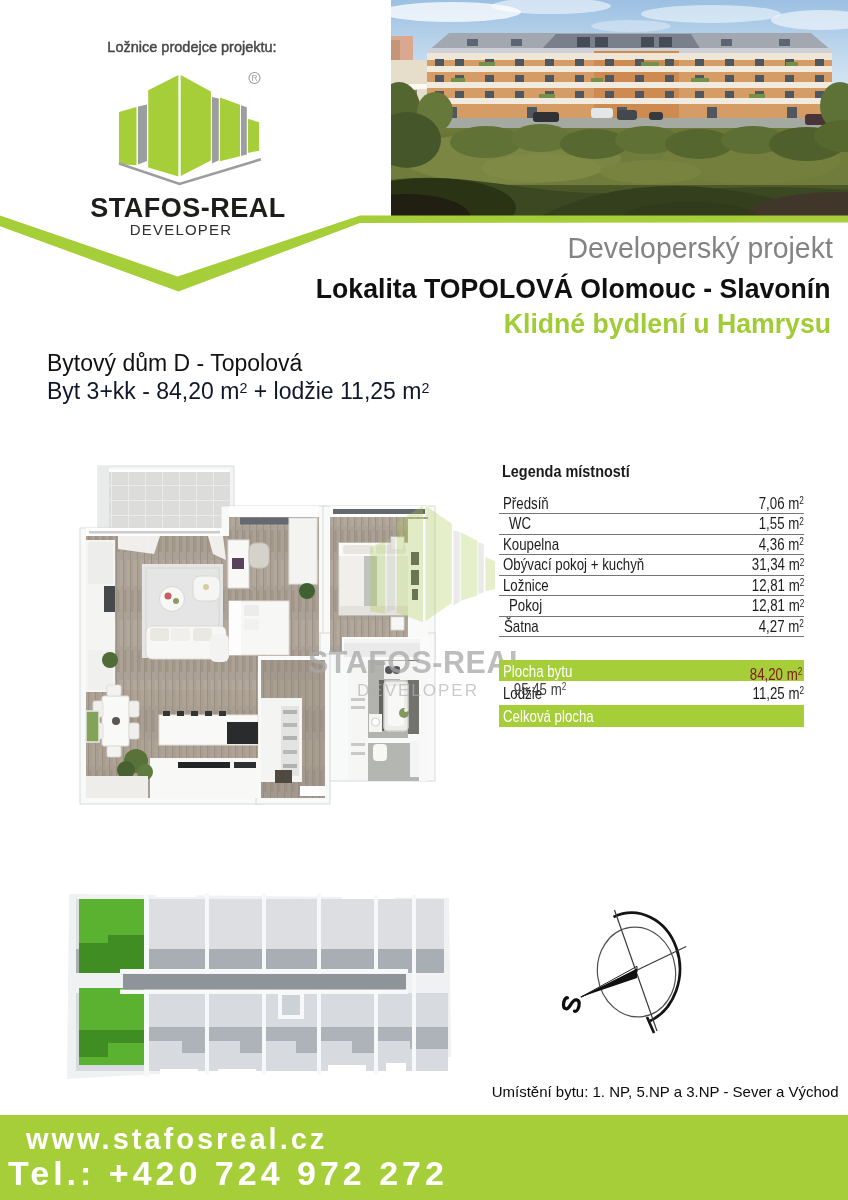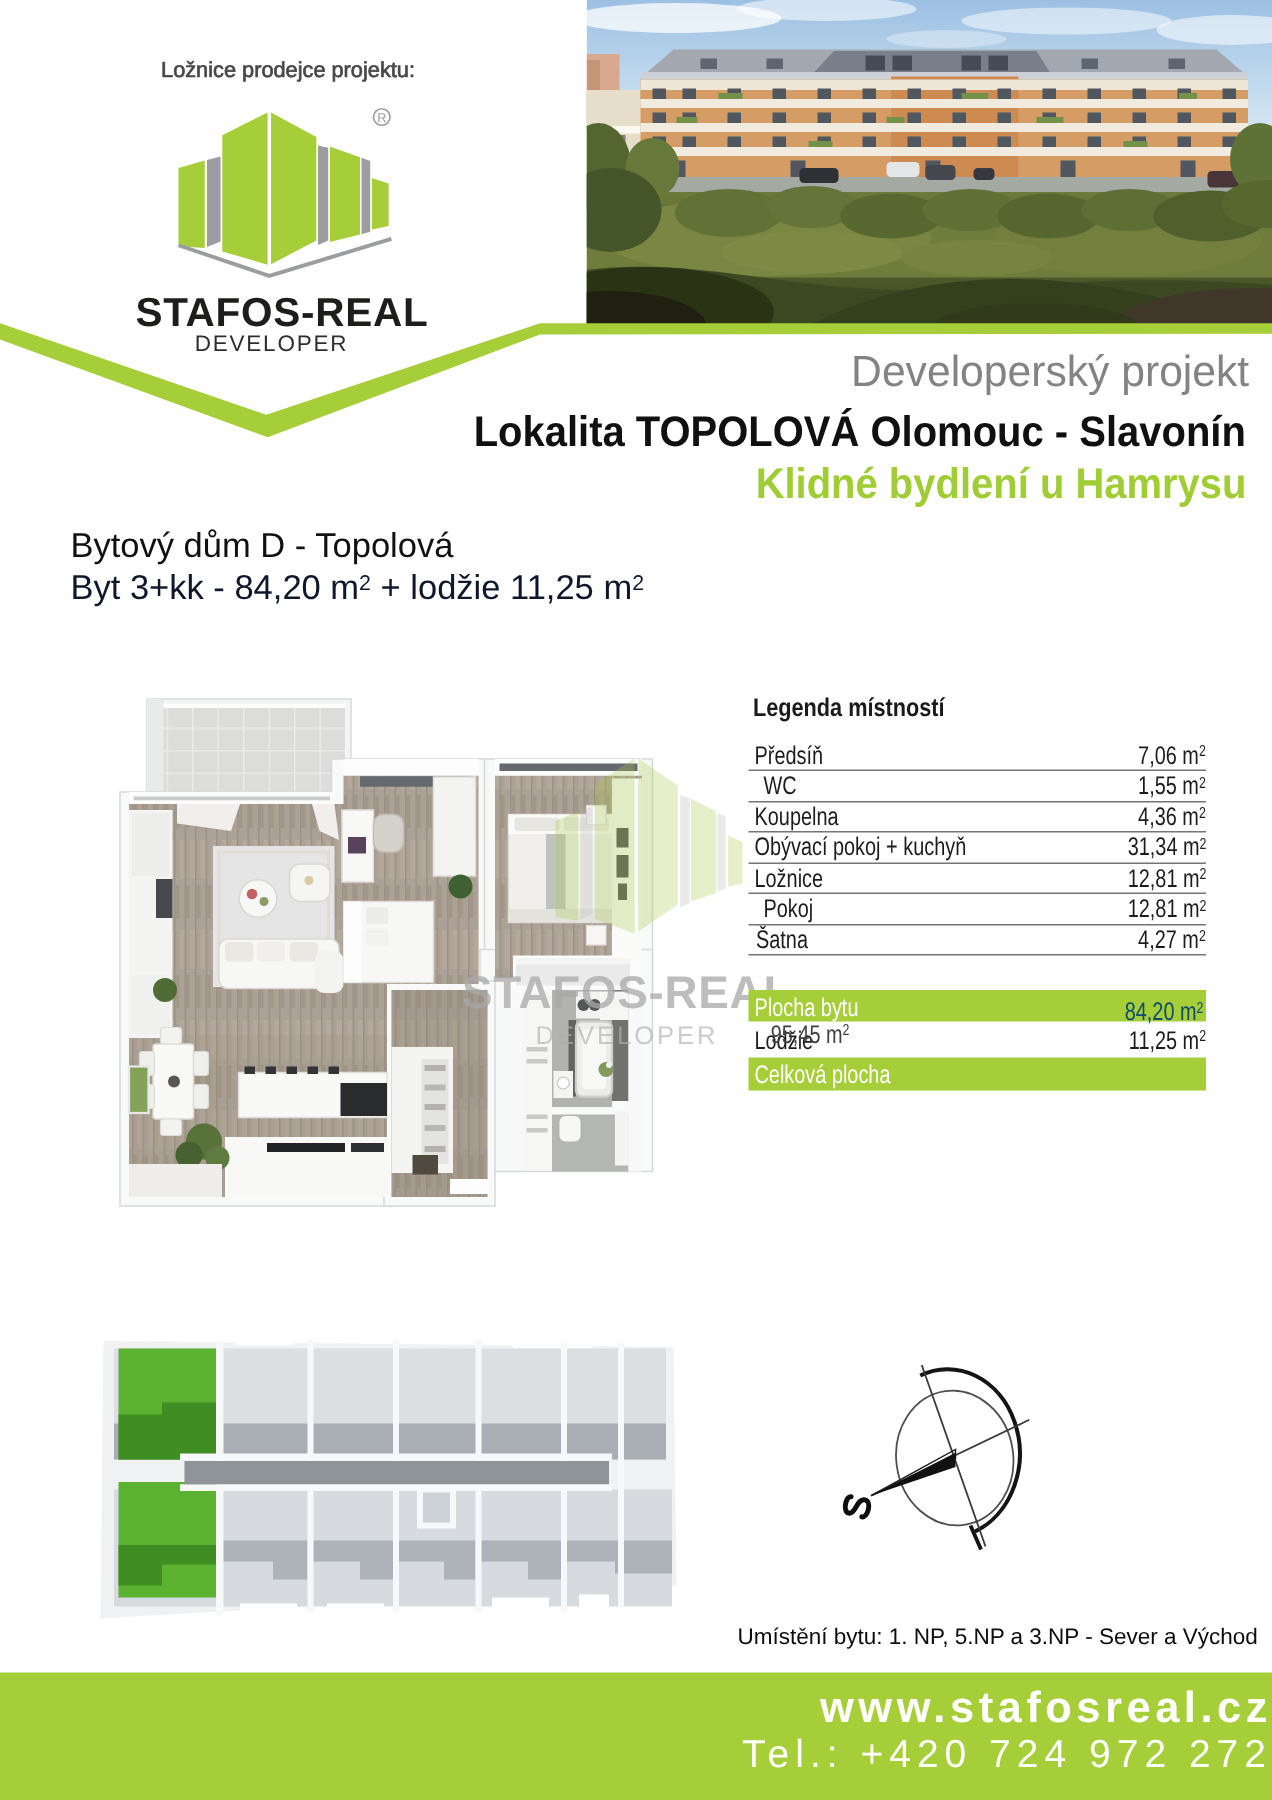--- a/index.html
+++ b/index.html
@@ -405,21 +405,21 @@
 <div class="abs" style="left:498.5px;top:513px;width:305.5px;height:1.1px;background:#757575;"></div>
 <div class="abs" style="left:498.5px;top:533.5px;width:305.5px;height:1.1px;background:#757575;"></div>
 <div class="abs" style="left:498.5px;top:553.8px;width:305.5px;height:1.1px;background:#757575;"></div>
 <div class="abs" style="left:498.5px;top:574.5px;width:305.5px;height:1.1px;background:#757575;"></div>
 <div class="abs" style="left:498.5px;top:594.8px;width:305.5px;height:1.1px;background:#757575;"></div>
 <div class="abs" style="left:498.5px;top:615.5px;width:305.5px;height:1.1px;background:#757575;"></div>
 <div class="abs" style="left:498.5px;top:635.8px;width:305.5px;height:1.1px;background:#757575;"></div>
 
 <div class="abs" style="left:499px;top:659.5px;width:305px;height:21.5px;background:#a6ce39;"></div>
 <div class="abs" style="left:503px;top:661.7px;font-size:17px;color:#fff;transform:scaleX(0.78);transform-origin:left center;">Plocha bytu</div>
-<div class="abs" style="left:499px;top:664.8px;width:303px;text-align:right;font-size:17px;color:#0c4a6e;"><span style="display:inline-block;transform:scaleX(0.78);transform-origin:right center;">84,20 m<sup>2</sup></span></div>
+<div class="abs" style="left:499px;top:664.8px;width:303px;text-align:right;font-size:17px;color:#7f1d1d;"><span style="display:inline-block;transform:scaleX(0.78);transform-origin:right center;">84,20 m<sup>2</sup></span></div>
 <div class="abs" style="left:499px;top:705px;width:305px;height:22px;background:#a6ce39;"></div>
 <div class="abs" style="left:503px;top:706.5px;font-size:17px;color:#fff;transform:scaleX(0.78);transform-origin:left center;">Celková plocha</div>
 <div class="abs" style="left:499px;top:680px;width:303px;font-size:17px;color:#404040;"><span style="display:inline-block;transform:scaleX(0.78);transform-origin:right center;">95,45 m<sup>2</sup></span></div>
 
 <div class="abs" style="left:60px;top:885px;width:400px;height:200px;">
 <svg width="400" height="200" viewBox="0 0 400 200">
 
   <polygon points="9,9 389,13 391,172 7,194" fill="#f0f1f3"></polygon>
 
   <g fill="#ffffff">
@@ -482,15 +482,15 @@
   <line x1="136.2" y1="66.5" x2="30.6" y2="117.2" stroke="#3a3a3a" stroke-width="1.2"></line>
   <polygon points="31,117 87,86.3 87,92.3" fill="none" stroke="#222" stroke-width="1"></polygon>
   <polygon points="31,117 87,88.5 87,98" fill="#111"></polygon>
   <path transform="translate(2.5,1) rotate(-77 19.5 123.5)" d="M 25,117.5 C 25,114 14,114 14,118.5 C 14,123 25,121.5 25,127 C 25,132 13.5,131.5 13.5,127.5" stroke="#0d0d0d" stroke-width="3.3" fill="none" stroke-linecap="round"></path>
 </svg>
 </div>
 
 <div class="abs" style="right:9.5px;top:1082.5px;font-size:15px;color:#0c0c0c;">Umístění bytu: 1. NP, 5.NP a 3.NP - Sever a Východ</div>
 
 <div class="abs" style="left:0;top:1115px;width:848px;height:85px;background:#a6ce39;">
-  <div style="text-align:right;font-size:29px;font-weight:bold;color:#fff;letter-spacing:3px;margin-top:8px;padding-left:26px;">www.stafosreal.cz</div>
-  <div style="text-align:right;font-size:26px;font-weight:normal;color:#fff;letter-spacing:4px;margin-top:-2px;padding-left:8px;">Tel.: +420 724 972 272</div>
+  <div style="text-align:left;font-size:29px;font-weight:bold;color:#fff;letter-spacing:3px;margin-top:8px;padding-left:26px;">www.stafosreal.cz</div>
+  <div style="text-align:left;font-size:34px;font-weight:bold;color:#fff;letter-spacing:4px;margin-top:-2px;padding-left:8px;">Tel.: +420 724 972 272</div>
 </div>
 
 </body></html>

